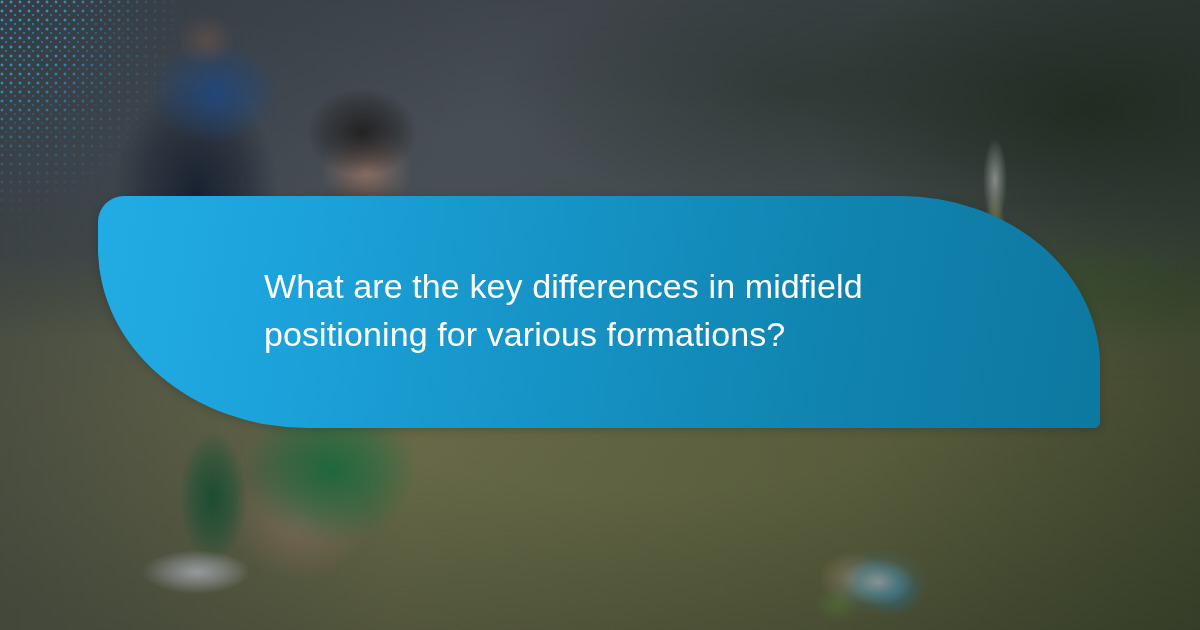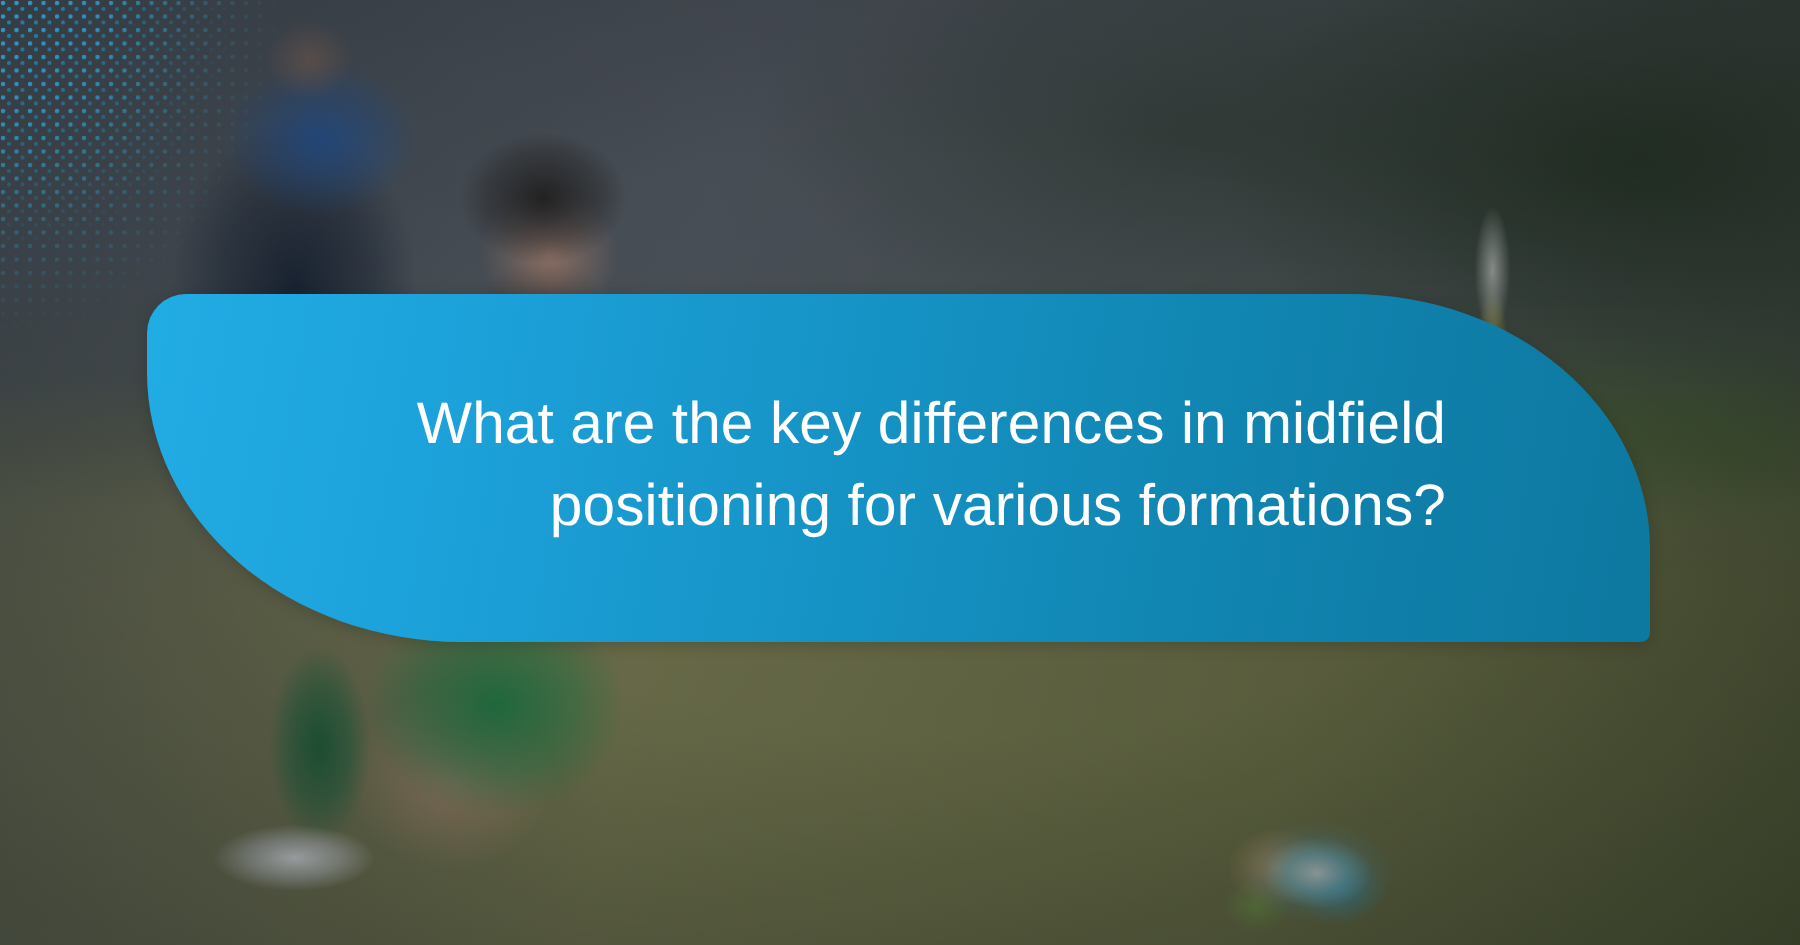--- a/index.html
+++ b/index.html
@@ -118,24 +118,24 @@
     border-top-right-radius: 200px 170px;
     border-bottom-right-radius: 6px 6px;
     border-bottom-left-radius: 210px 180px;
     display: flex;
     align-items: center;
     justify-content: center;
     box-shadow: 0 2px 10px rgba(0,0,0,0.18);
   }
   .banner-text {
     color: #ffffff;
-    font-size: 39px;
+    font-size: 34px;
     line-height: 1.42;
     font-weight: 300;
-    text-align: right;
+    text-align: left;
     letter-spacing: 0.1px;
     max-width: 700px;
     margin-left: 30px;
     margin-bottom: 4px;
     text-rendering: optimizeLegibility;
   }
 </style>
 </head>
 <body>
 

